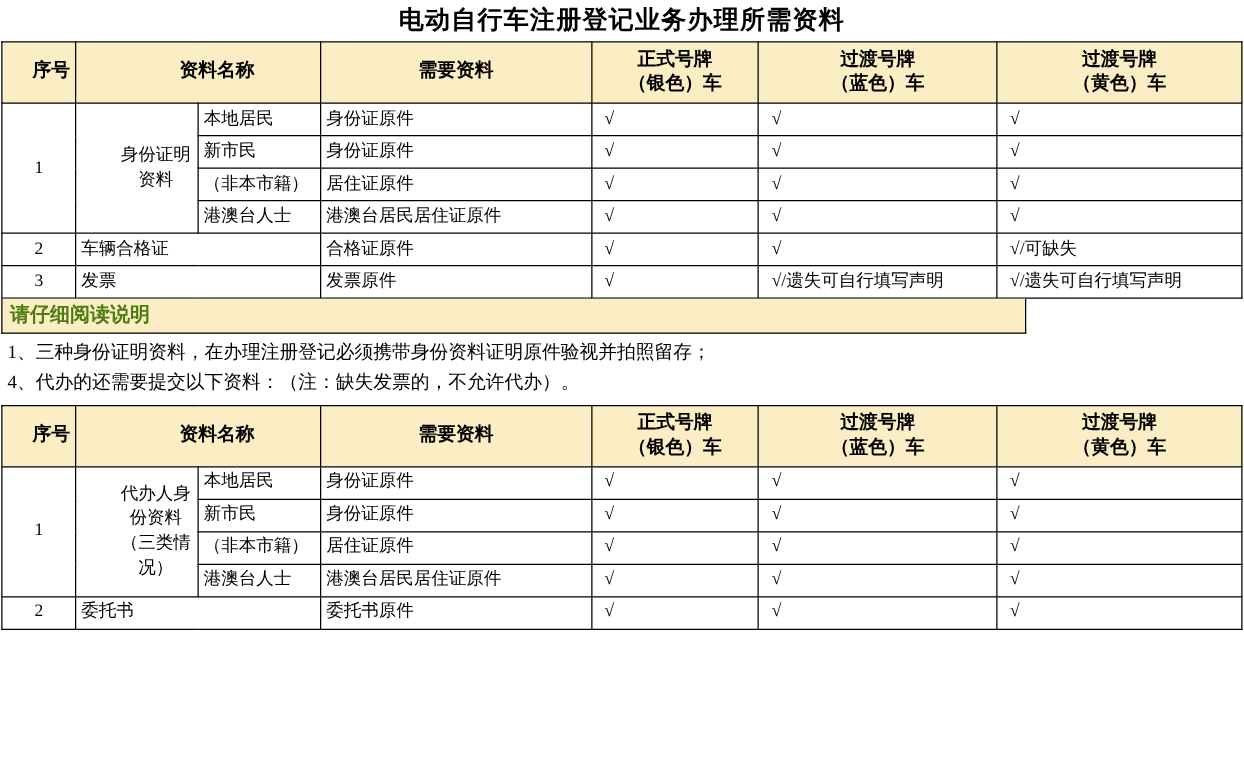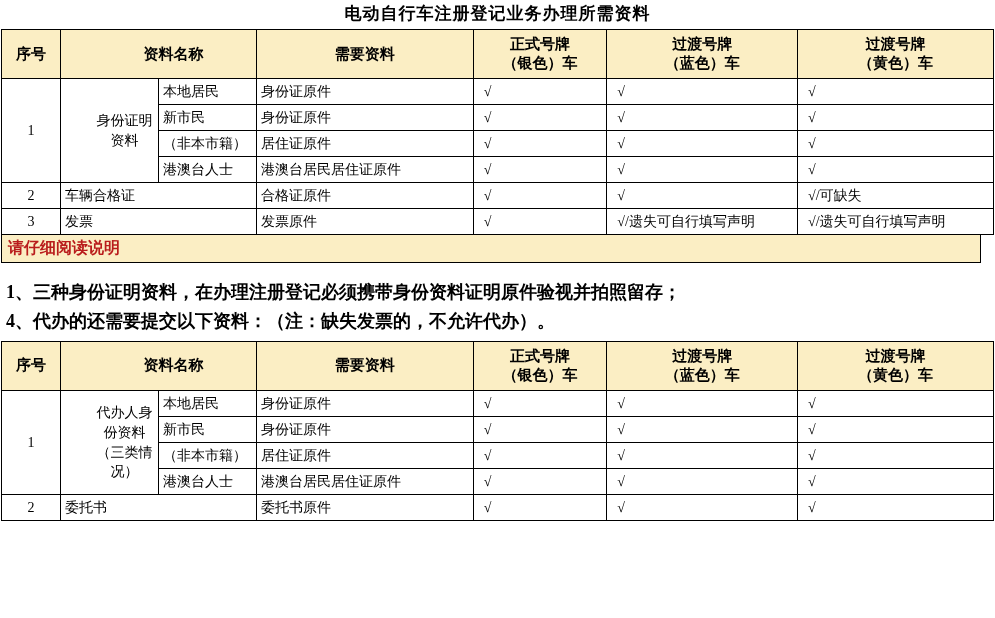--- a/index.html
+++ b/index.html
@@ -15,21 +15,21 @@
     overflow: hidden;
   }
   .page {
     width: 995px;
     height: 618px;
     position: relative;
     box-sizing: border-box;
   }
   .title {
     text-align: center;
-    font-size: 17px;
+    font-size: 20px;
     font-weight: bold;
     letter-spacing: 1px;
     padding: 4px 0 5px 0;
     line-height: 1.2;
   }
   table {
     border-collapse: collapse;
     width: 993px;
     margin: 0 1px;
     table-layout: fixed;
@@ -43,54 +43,53 @@
     font-weight: normal;
   }
   thead td {
     background: #fbeec4;
     text-align: center;
     font-weight: bold;
     font-size: 15px;
     height: 44px;
     line-height: 1.3;
   }
-  .c-seq { width: 48px; text-align: center; }
+  .c-seq { width: 48px; text-align: right; }
   .c-name { width: 150px; padding-left: 34px; }
   .c-sub { width: 120px; }
   .c-need { width: 200px; }
   .c-p1 { width: 120px; }
   .c-p2 { width: 175px; }
   .c-p3 { width: 180px; }
   .cell-mid { text-align: center; vertical-align: middle; }
   .rowcell { height: 26px; }
   .check { padding-left: 10px; }
   .catname {
     text-align: center;
     line-height: 1.4;
   }
   .notice-bar {
     background: #fbeec4;
     border: 1px solid #000000;
     border-top: none;
-    width: 980px;
+    width: 820px;
     margin: 0 1px;
     box-sizing: border-box;
     height: 28px;
     display: flex;
     align-items: center;
     padding-left: 6px;
     font-weight: bold;
     font-size: 16px;
-    color: #b91c1c;
+    color: #4d7c0f;
   }
   .notes {
-    padding: 16px 4px 4px 6px;
-    font-size: 18px;
+    padding: 4px 4px 4px 6px;
+    font-size: 15px;
     line-height: 1.55;
-    font-weight: bold;
   }
   .notes p {
     margin: 0 0 1px 0;
     text-indent: 0;
   }
   .two-line { line-height: 1.3; }
 </style>
 </head>
 <body>
 

